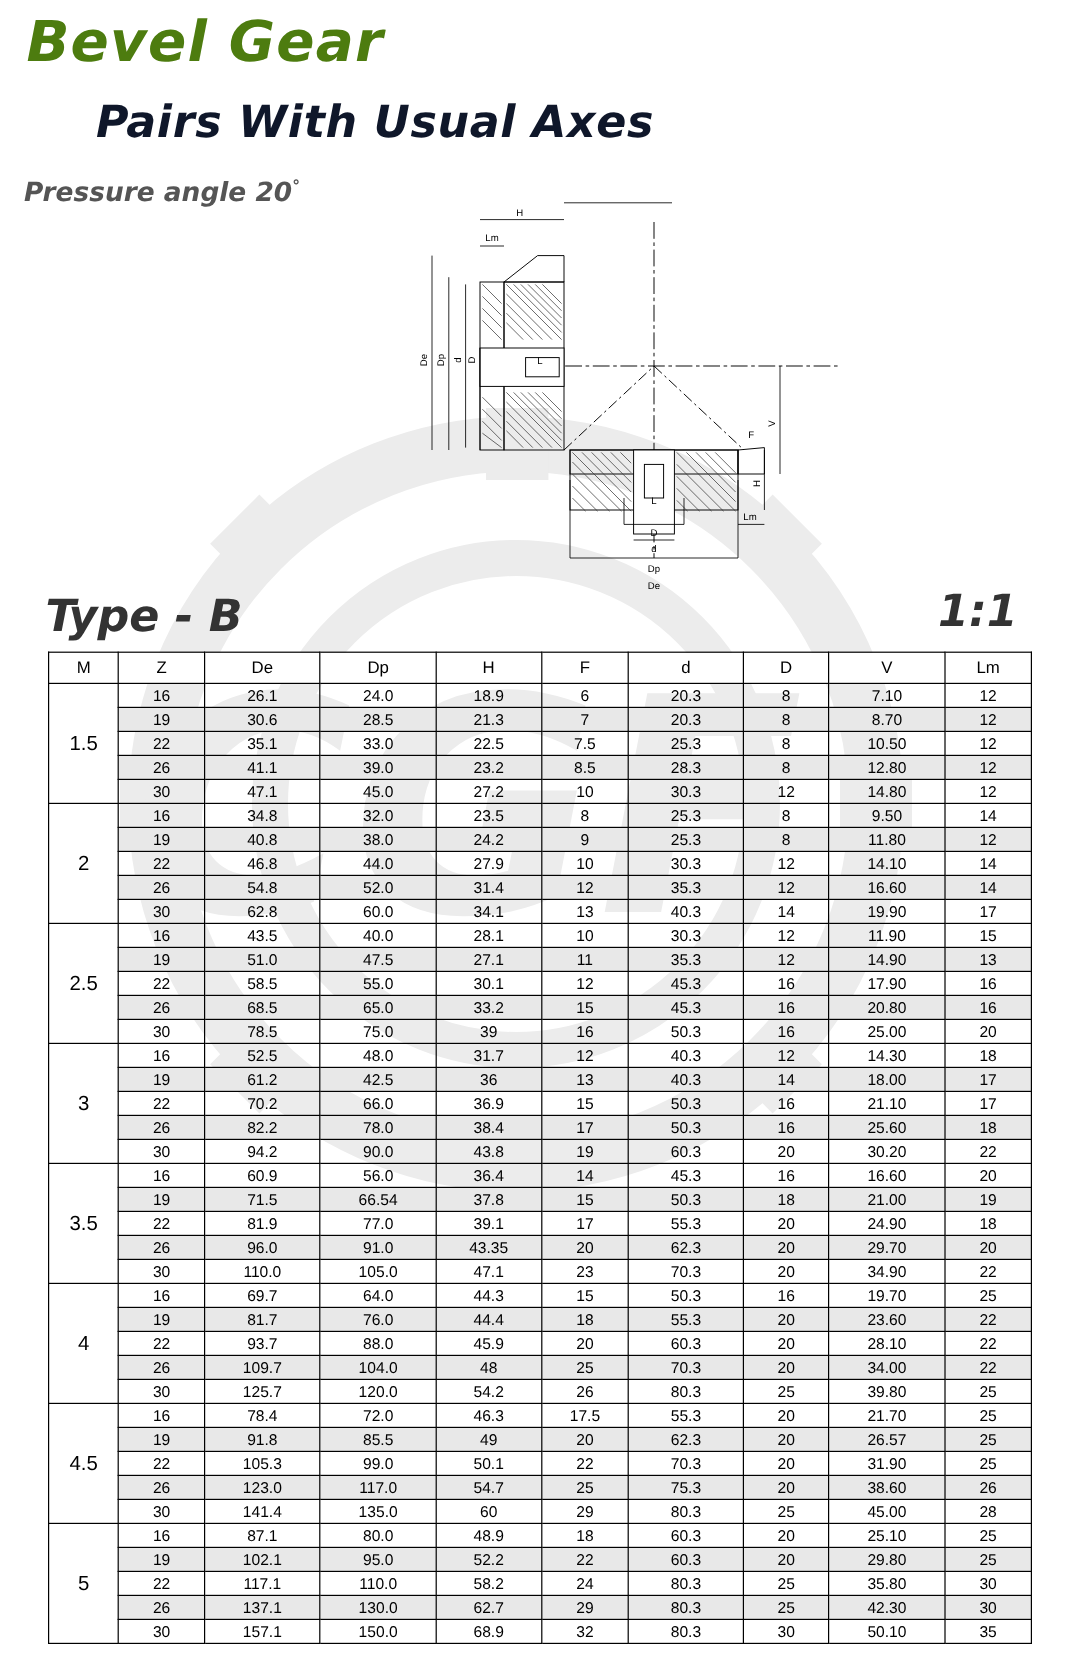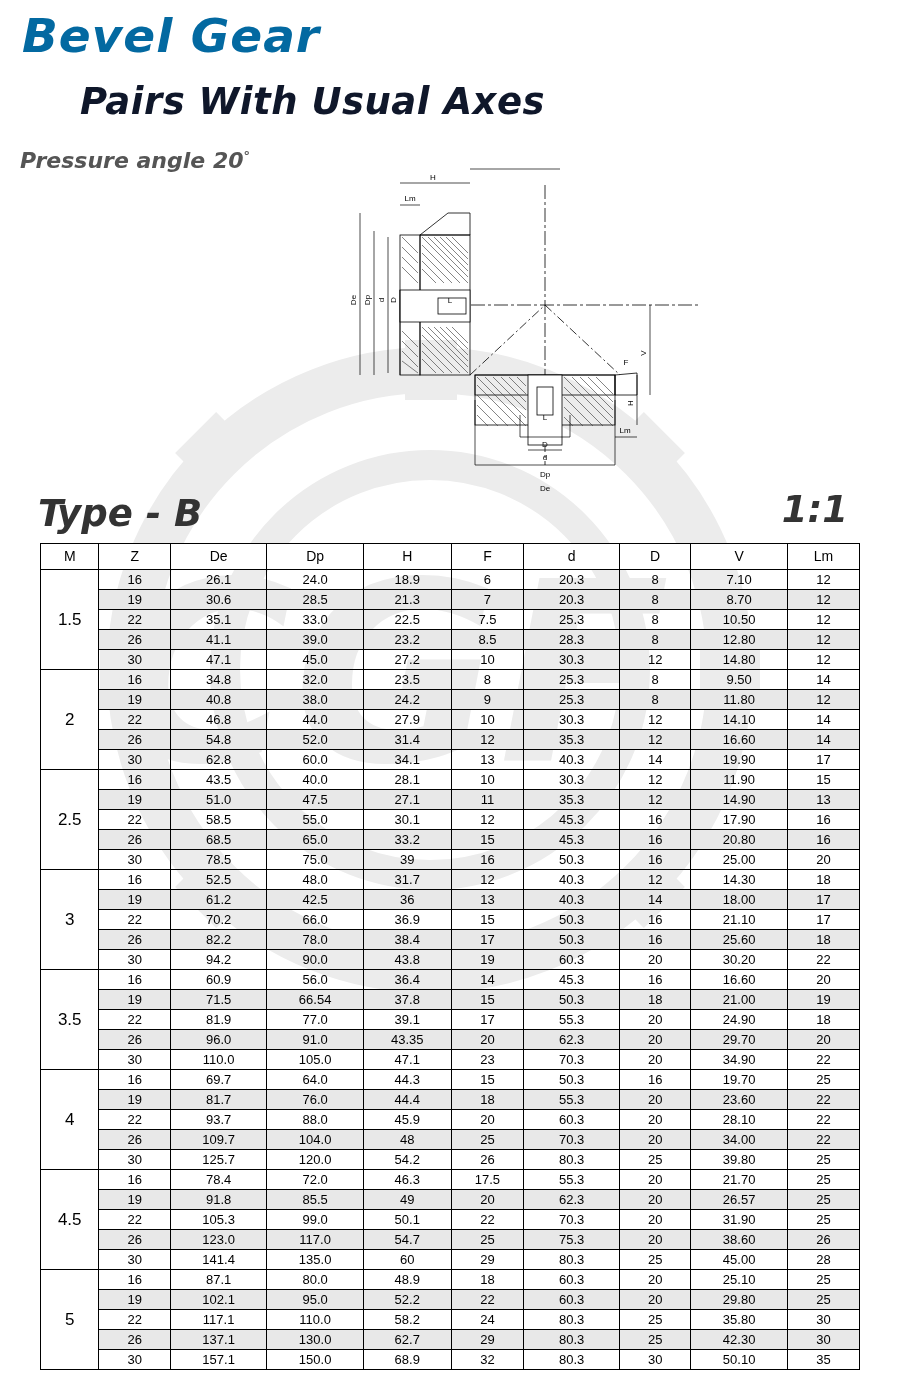--- a/index.html
+++ b/index.html
@@ -27,21 +27,21 @@
 
   
   .title-block { position: relative; z-index: 2; }
   .title-main {
     position: absolute;
     left: 22px; top: 8px;
     font-size: 47px;
     font-weight: bold;
     font-style: italic;
     letter-spacing: 1px;
-    color: #0369a1;
+    color: #4d7c0f;
     font-family: "DejaVu Sans", sans-serif;
   }
   .title-sub {
     position: absolute;
     left: 80px; top: 80px;
     font-size: 37px;
     font-weight: bold;
     font-style: italic;
     letter-spacing: 0.5px;
     color: #0f172a;

